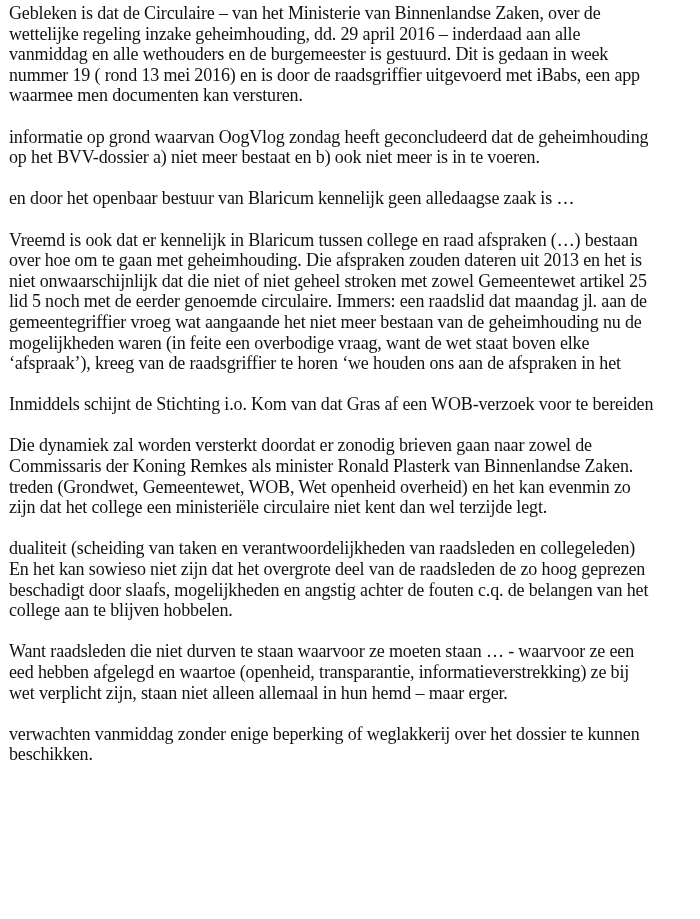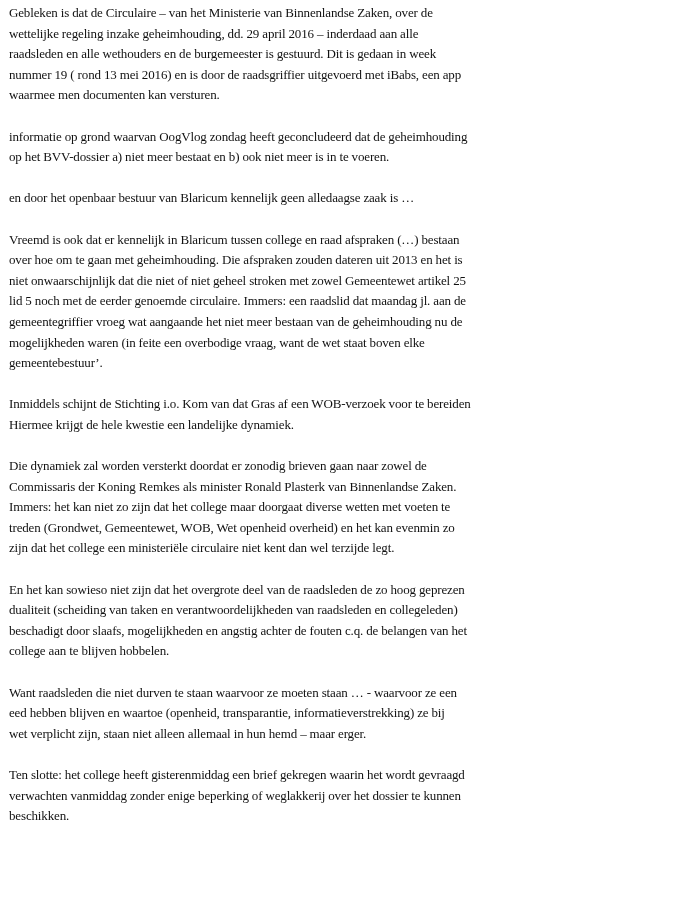--- a/index.html
+++ b/index.html
@@ -15,78 +15,75 @@
       color: #111111;
     }
     .doc {
       position: relative;
       padding: 3px 8px 0 9px;
       box-sizing: border-box;
       width: 700px;
     }
     .para {
       margin: 0 0 20.6px 0;
-      font-size: 13px;
+      font-size: 18px;
       line-height: 20.6px;
       letter-spacing: -0.15px;
       word-spacing: 0px;
       white-space: normal;
     }
     .line {
       display: block;
       white-space: nowrap;
     }
   </style>
 </head>
 <body>
 
 <div class="doc">
   <p class="para">
     <span class="line">Gebleken is dat de Circulaire – van het Ministerie van Binnenlandse Zaken, over de</span>
     <span class="line">wettelijke regeling inzake geheimhouding, dd. 29 april 2016 – inderdaad aan alle</span>
-    <span class="line">raadsleden en alle wethouders en de burgemeester is gestuurd. Dit is gedaan in week</span>
+    <span class="line">vanmiddag en alle wethouders en de burgemeester is gestuurd. Dit is gedaan in week</span>
     <span class="line">nummer 19 ( rond 13 mei 2016) en is door de raadsgriffier uitgevoerd met iBabs, een app</span>
     <span class="line">waarmee men documenten kan versturen.</span>
   </p>
   <p class="para">
     <span class="line">informatie op grond waarvan OogVlog zondag heeft geconcludeerd dat de geheimhouding</span>
     <span class="line">op het BVV-dossier a) niet meer bestaat en b) ook niet meer is in te voeren.</span>
   </p>
   <p class="para">
     <span class="line">en door het openbaar bestuur van Blaricum kennelijk geen alledaagse zaak is …</span>
   </p>
   <p class="para">
     <span class="line">Vreemd is ook dat er kennelijk in Blaricum tussen college en raad afspraken (…) bestaan</span>
     <span class="line">over hoe om te gaan met geheimhouding. Die afspraken zouden dateren uit 2013 en het is</span>
     <span class="line">niet onwaarschijnlijk dat die niet of niet geheel stroken met zowel Gemeentewet artikel 25</span>
     <span class="line">lid 5 noch met de eerder genoemde circulaire. Immers: een raadslid dat maandag jl. aan de</span>
     <span class="line">gemeentegriffier vroeg wat aangaande het niet meer bestaan van de geheimhouding nu de</span>
     <span class="line">mogelijkheden waren (in feite een overbodige vraag, want de wet staat boven elke</span>
-    <span class="line">gemeentebestuur’.</span>
+    <span class="line">‘afspraak’), kreeg van de raadsgriffier te horen ‘we houden ons aan de afspraken in het</span>
   </p>
   <p class="para">
     <span class="line">Inmiddels schijnt de Stichting i.o. Kom van dat Gras af een WOB-verzoek voor te bereiden</span>
-    <span class="line">Hiermee krijgt de hele kwestie een landelijke dynamiek.</span>
   </p>
   <p class="para">
     <span class="line">Die dynamiek zal worden versterkt doordat er zonodig brieven gaan naar zowel de</span>
     <span class="line">Commissaris der Koning Remkes als minister Ronald Plasterk van Binnenlandse Zaken.</span>
-    <span class="line">Immers: het kan niet zo zijn dat het college maar doorgaat diverse wetten met voeten te</span>
     <span class="line">treden (Grondwet, Gemeentewet, WOB, Wet openheid overheid) en het kan evenmin zo</span>
     <span class="line">zijn dat het college een ministeriële circulaire niet kent dan wel terzijde legt.</span>
   </p>
   <p class="para">
+    <span class="line">dualiteit (scheiding van taken en verantwoordelijkheden van raadsleden en collegeleden)</span>
     <span class="line">En het kan sowieso niet zijn dat het overgrote deel van de raadsleden de zo hoog geprezen</span>
-    <span class="line">dualiteit (scheiding van taken en verantwoordelijkheden van raadsleden en collegeleden)</span>
     <span class="line">beschadigt door slaafs, mogelijkheden en angstig achter de fouten c.q. de belangen van het</span>
     <span class="line">college aan te blijven hobbelen.</span>
   </p>
   <p class="para">
     <span class="line">Want raadsleden die niet durven te staan waarvoor ze moeten staan … - waarvoor ze een</span>
-    <span class="line">eed hebben blijven en waartoe (openheid, transparantie, informatieverstrekking) ze bij</span>
+    <span class="line">eed hebben afgelegd en waartoe (openheid, transparantie, informatieverstrekking) ze bij</span>
     <span class="line">wet verplicht zijn, staan niet alleen allemaal in hun hemd – maar erger.</span>
   </p>
   <p class="para">
-    <span class="line">Ten slotte: het college heeft gisterenmiddag een brief gekregen waarin het wordt gevraagd</span>
     <span class="line">verwachten vanmiddag zonder enige beperking of weglakkerij over het dossier te kunnen</span>
     <span class="line">beschikken.</span>
   </p>
 </div>
 
 </body></html>

